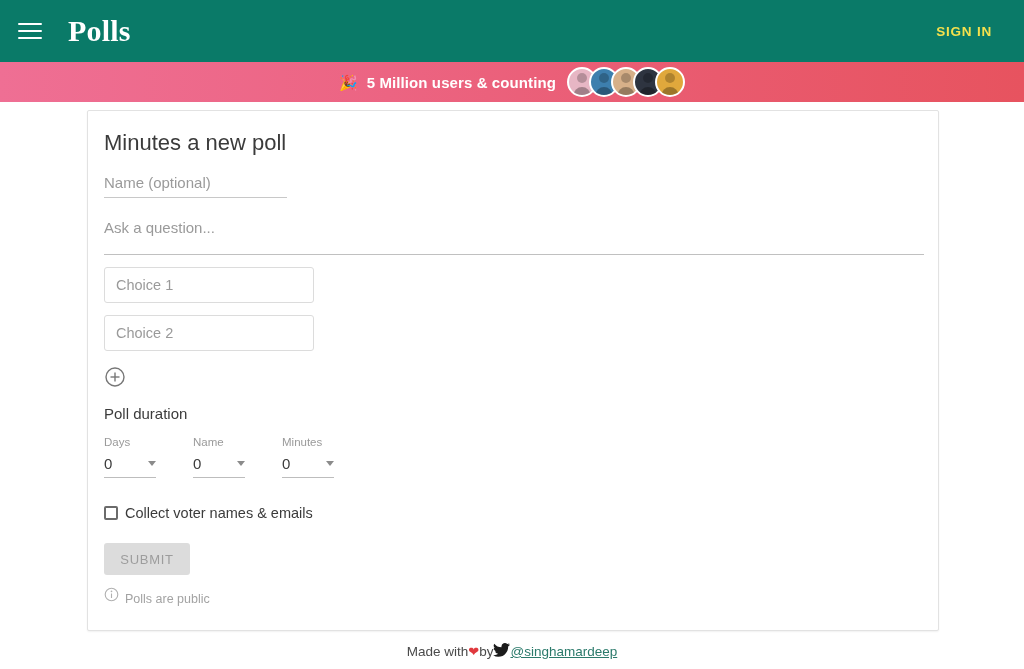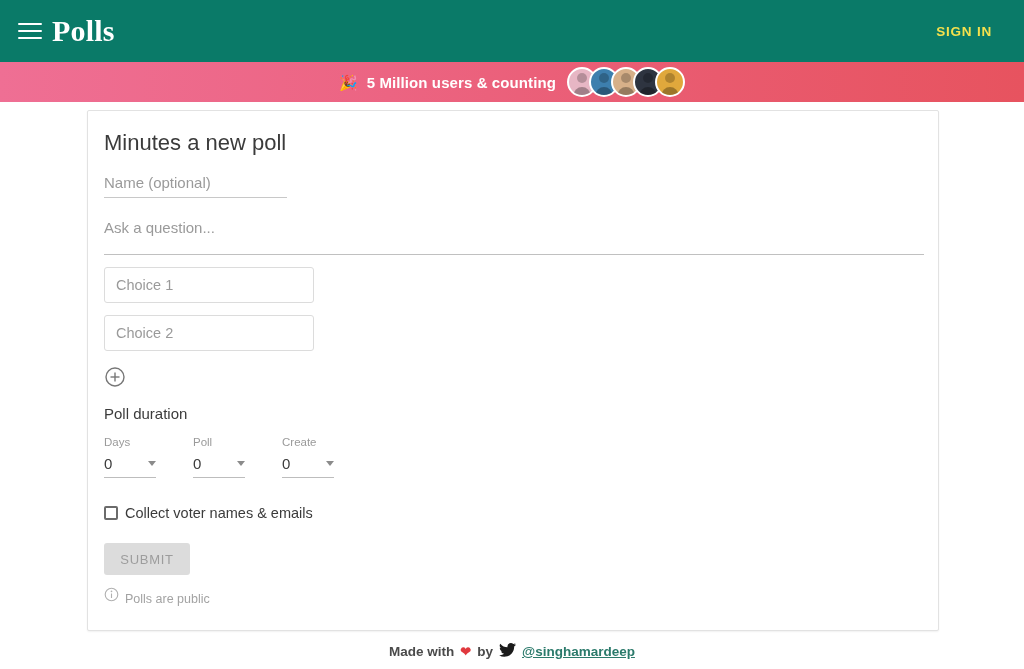--- a/index.html
+++ b/index.html
@@ -24,21 +24,21 @@
     width: 26px; height: 26px;
     display: flex; flex-direction: column;
     justify-content: center; gap: 5px;
     cursor: pointer;
   }
   .hamburger span {
     display: block; height: 2px; width: 24px;
     background: #ffffff; border-radius: 1px;
   }
   .brand {
-    margin-left: 8px;
+    margin-left: 24px;
     font-family: "Liberation Serif", serif;
     font-size: 30px; font-weight: bold;
     color: #ffffff; letter-spacing: 0.2px;
   }
   .signin {
     position: absolute; right: 24px; top: 50%;
     transform: translateY(-50%);
     color: #f4e04d;
     font-size: 13.5px; font-weight: bold;
     letter-spacing: 0.8px;
@@ -209,22 +209,21 @@
     position: absolute; left: 16px; top: 476px;
     display: flex; align-items: flex-end; gap: 6px;
   }
   .public-note-text { font-size: 12.5px; color: #a3a3a3; }
 
   
   .footer {
     position: absolute; left: 0; top: 643px;
     width: 1024px;
     display: flex; align-items: center; justify-content: center;
-    gap: 6px;
-    font-size: 13.5px; color: #4a4a4a; font-weight: bold;
+    font-size: 13.5px; color: #4a4a4a;
   }
   .footer .heart { color: #e0393e; font-size: 13px; }
   .footer .handle {
     color: #2b7a6b; text-decoration: underline; cursor: pointer;
   }
   .bird { display: inline-block; vertical-align: middle; }
 </style>
 </head>
 <body>
 
@@ -284,28 +283,28 @@
 
   <div class="duration-row">
     <div class="dur-group">
       <div class="dur-caption">Days</div>
       <div class="dur-select">
         <span class="dur-value">0</span>
         <span class="dur-arrow"></span>
       </div>
     </div>
     <div class="dur-group">
-      <div class="dur-caption">Poll</div>
+      <div class="dur-caption">Name</div>
       <div class="dur-select">
         <span class="dur-value">0</span>
         <span class="dur-arrow"></span>
       </div>
     </div>
     <div class="dur-group">
-      <div class="dur-caption">Create</div>
+      <div class="dur-caption">Minutes</div>
       <div class="dur-select">
         <span class="dur-value">0</span>
         <span class="dur-arrow"></span>
       </div>
     </div>
   </div>
 
   <div class="collect-row">
     <span class="checkbox"></span>
     <span class="collect-label">Collect voter names &amp; emails</span>

